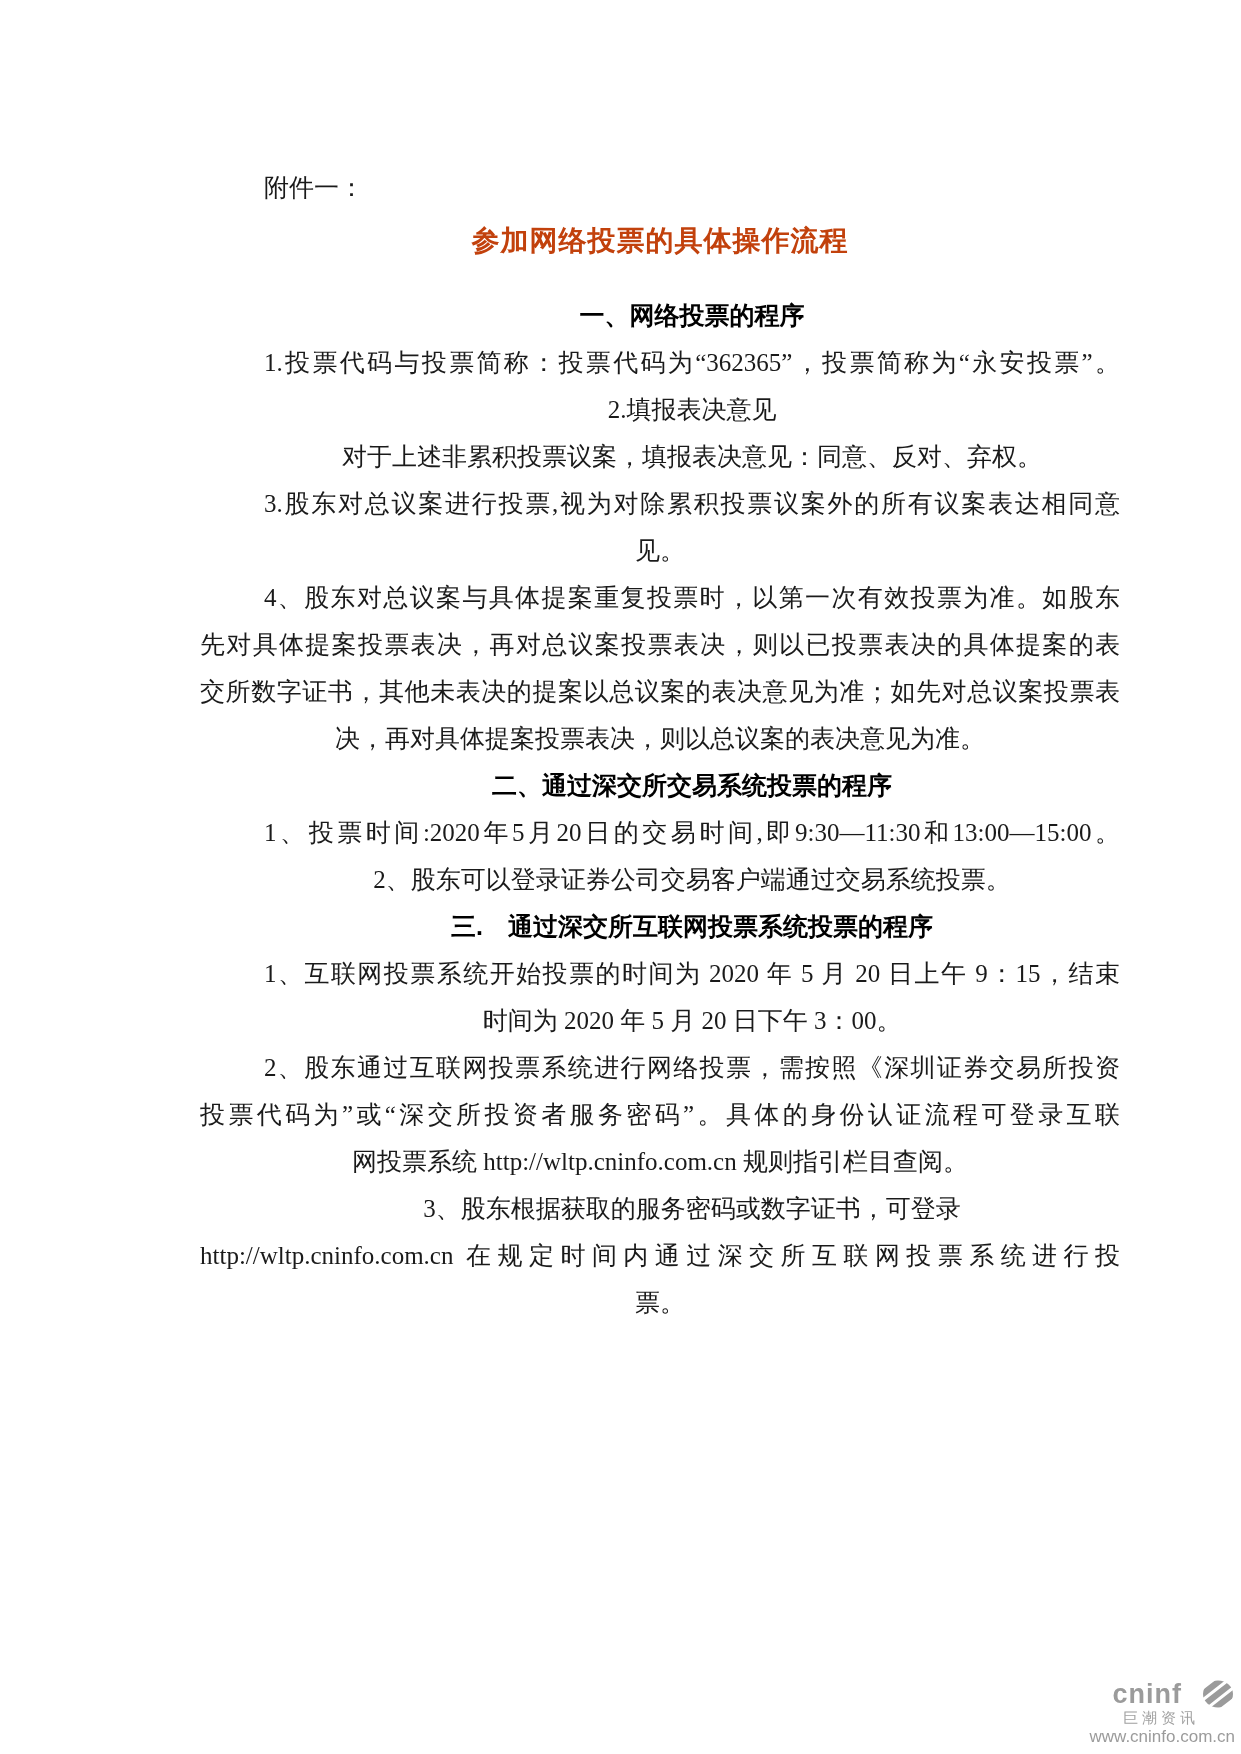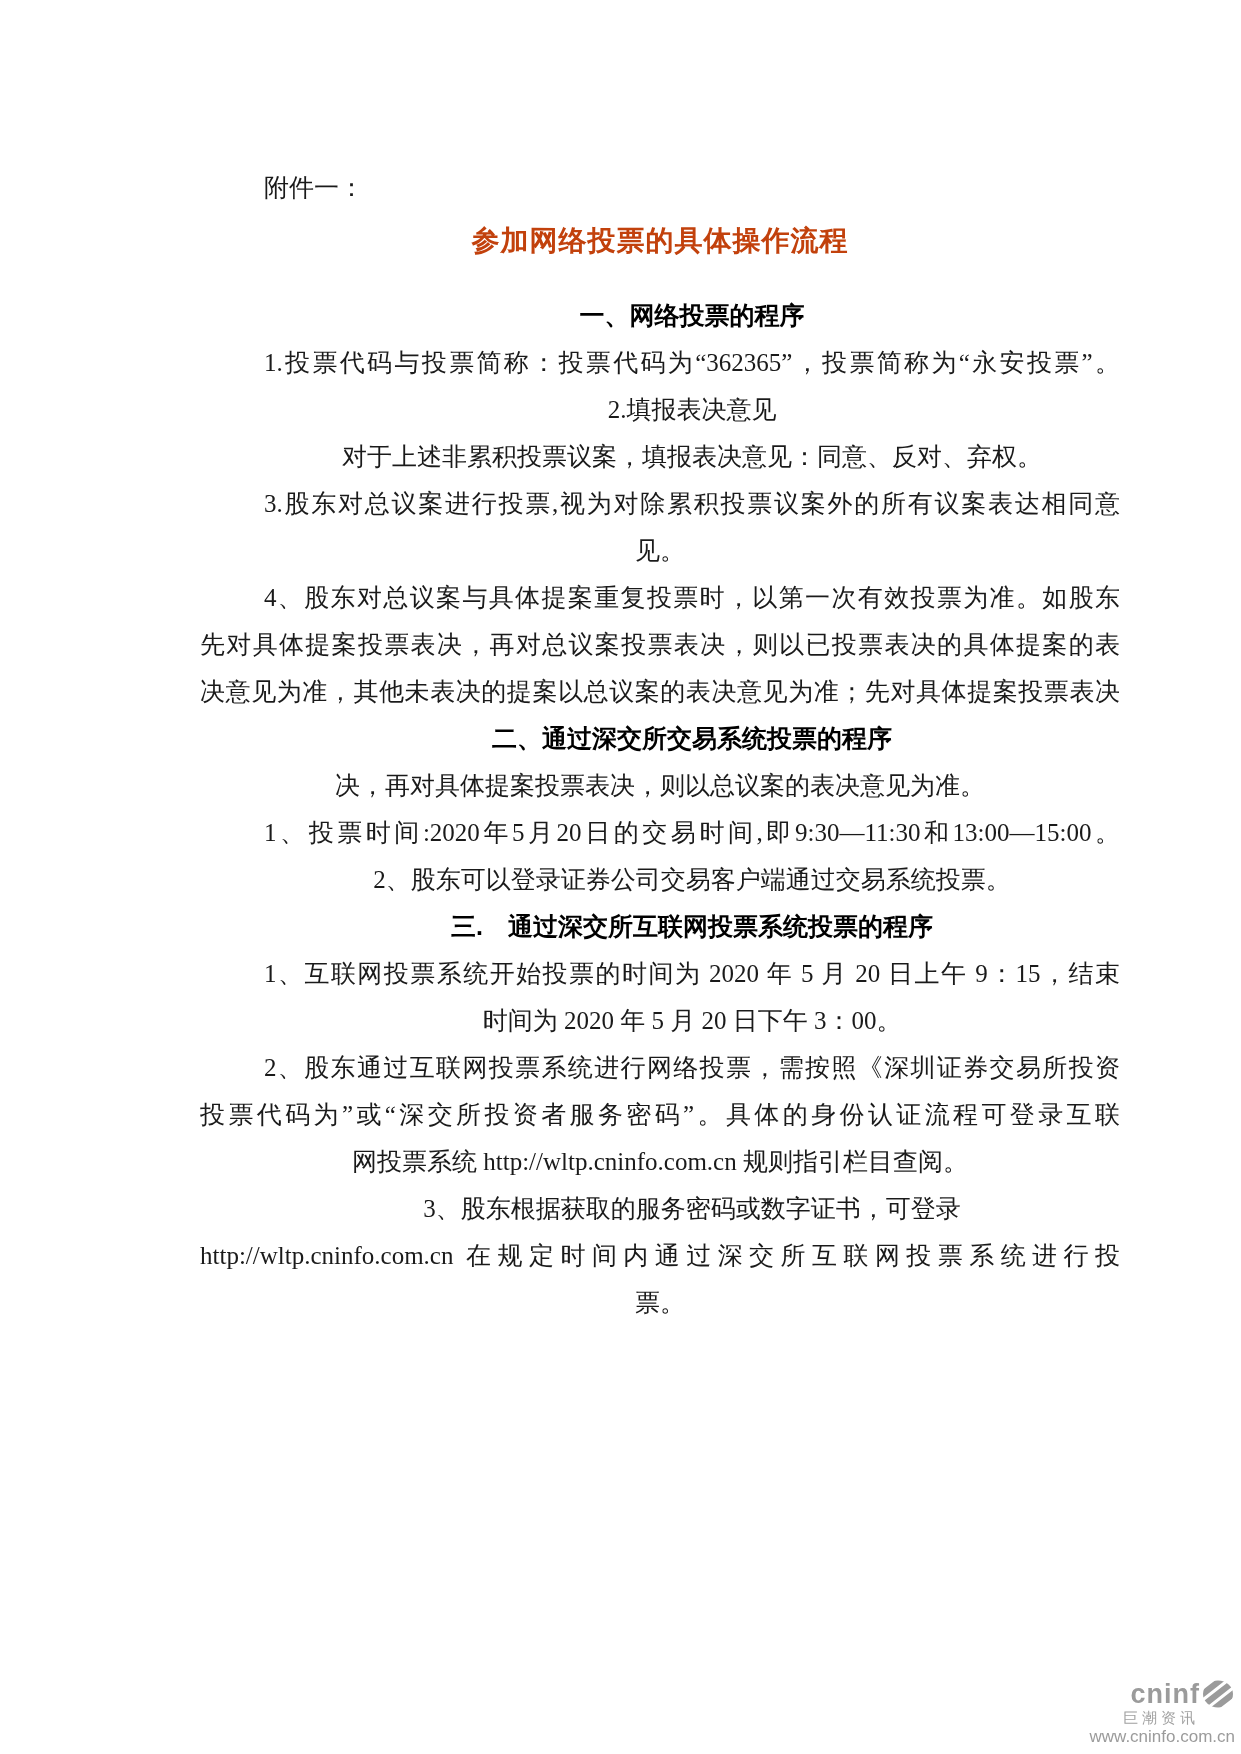--- a/index.html
+++ b/index.html
@@ -29,21 +29,21 @@
   .ln.ind{text-indent:64px;}
   .ln.fill{text-align:justify;text-align-last:justify;text-justify:inter-character;}
   .ln.hd{font-weight:700;color:#000;
     font-family:"Liberation Sans","DejaVu Sans",sans-serif;}
   .logo{
     position:absolute;right:6px;bottom:8px;width:220px;
     text-align:right;color:#9b9b9b;
     font-family:"Liberation Sans","DejaVu Sans",sans-serif;
     line-height:1.05;
   }
-  .logo-top{display:flex;align-items:center;justify-content:flex-end;gap:1px;}
+  .logo-top{display:flex;align-items:center;justify-content:flex-end;gap:19px;}
   .brand{font-size:27px;font-weight:700;letter-spacing:1px;color:#9b9b9b;}
   .swirl{width:34px;height:30px;display:block;}
   .brand-cn{font-size:15px;letter-spacing:4px;padding-right:36px;margin-top:1px;color:#a0a0a0;}
   .logo-url{font-size:17px;margin-top:2px;color:#9b9b9b;}
 </style>
 </head>
 <body>
 
 <div class="page">
 
@@ -53,23 +53,23 @@
 
   <div class="doc-body">
     <div class="ln hd ind">一、网络投票的程序</div>
     <div class="ln ind fill">1.投票代码与投票简称：投票代码为“362365”，投票简称为“永安投票”。</div>
     <div class="ln ind">2.填报表决意见</div>
     <div class="ln ind">对于上述非累积投票议案，填报表决意见：同意、反对、弃权。</div>
     <div class="ln ind fill">3.股东对总议案进行投票,视为对除累积投票议案外的所有议案表达相同意</div>
     <div class="ln">见。</div>
     <div class="ln ind fill">4、股东对总议案与具体提案重复投票时，以第一次有效投票为准。如股东</div>
     <div class="ln fill">先对具体提案投票表决，再对总议案投票表决，则以已投票表决的具体提案的表</div>
-    <div class="ln fill">决意见为准，其他未表决的提案以总议案的表决意见为准；先对具体提案投票表决</div>
+    <div class="ln fill">交所数字证书，其他未表决的提案以总议案的表决意见为准；如先对总议案投票表</div>
+    <div class="ln">决，再对具体提案投票表决，则以总议案的表决意见为准。</div>
     <div class="ln hd ind">二、通过深交所交易系统投票的程序</div>
-    <div class="ln">决，再对具体提案投票表决，则以总议案的表决意见为准。</div>
     <div class="ln ind fill">1、投票时间:2020年5月20日的交易时间,即9:30—11:30和13:00—15:00。</div>
     <div class="ln ind">2、股东可以登录证券公司交易客户端通过交易系统投票。</div>
     <div class="ln hd ind">三.　通过深交所互联网投票系统投票的程序</div>
     <div class="ln ind fill">1、互联网投票系统开始投票的时间为 2020 年 5 月 20 日上午 9：15，结束</div>
     <div class="ln ind">时间为 2020 年 5 月 20 日下午 3：00。</div>
     <div class="ln ind fill">2、股东通过互联网投票系统进行网络投票，需按照《深圳证券交易所投资</div>
     <div class="ln fill">投票代码为”或“深交所投资者服务密码”。具体的身份认证流程可登录互联</div>
     <div class="ln">网投票系统 http://wltp.cninfo.com.cn 规则指引栏目查阅。</div>
     <div class="ln ind">3、股东根据获取的服务密码或数字证书，可登录</div>
     <div class="ln fill">http://wltp.cninfo.com.cn 在规定时间内通过深交所互联网投票系统进行投</div>

